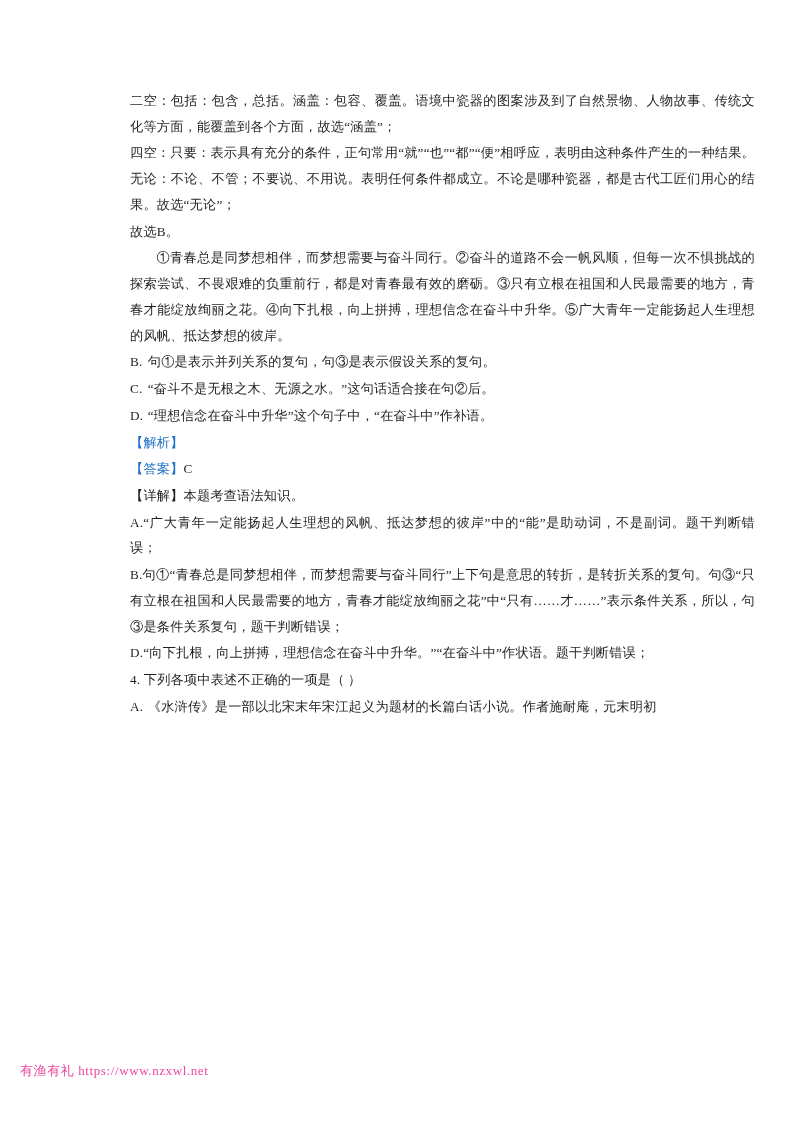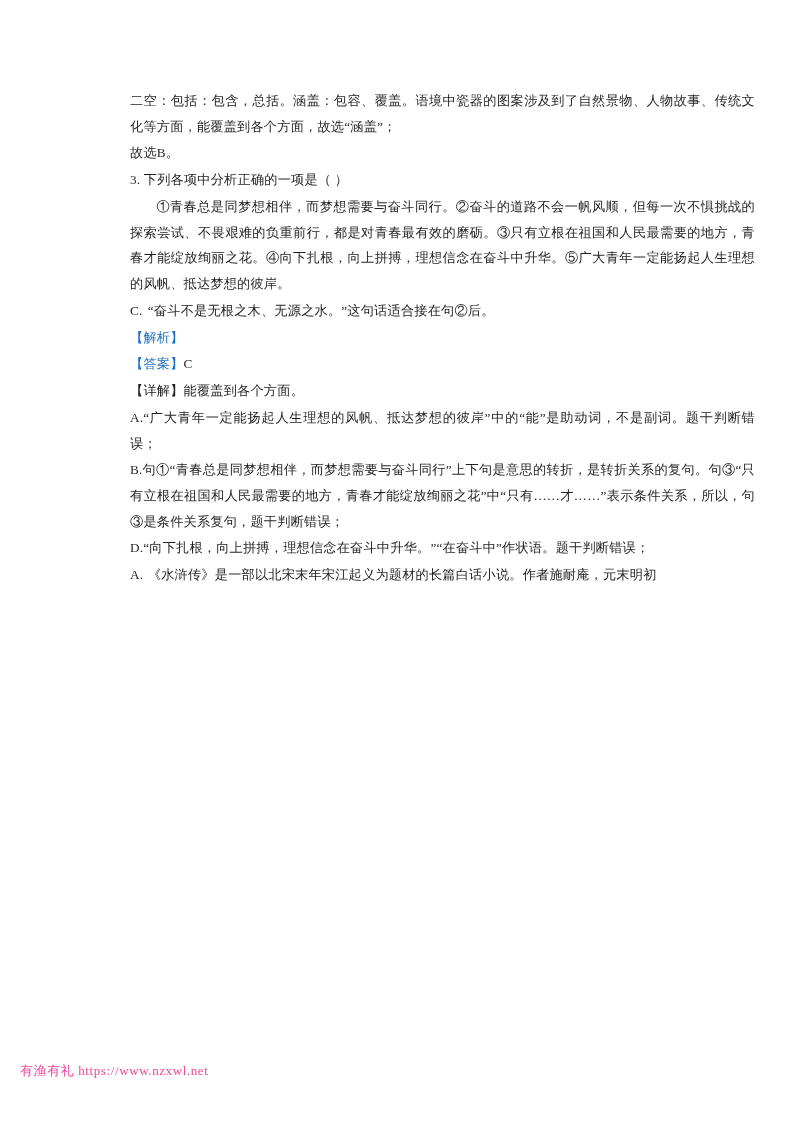--- a/index.html
+++ b/index.html
@@ -66,52 +66,59 @@
 </style>
 </head>
 <body>
 
 <div class="page">
   <div class="doc-body">
 
     <p class="para">二空：包括：包含，总括。涵盖：包容、覆盖。语境中瓷器的图案涉及到了自然景物、人物故事、传统文化等方面，能覆盖到各个方面，故选“涵盖”；</p>
 
 
+    <p class="para">四空：只要：表示具有充分的条件，正句常用“就”“也”“都”“便”相呼应，表明由这种条件产生的一种结果。无论：不论、不管；不要说、不用说。表明任何条件都成立。不论是哪种瓷器，都是古代工匠们用心的结果。故选“无论”；</p>
 
     <p class="para">故选B。</p>
 
-    <p class="para">3. 下列各项中分析正确的一项是（        ）</p>
 
     <p class="para indent2">①青春总是同梦想相伴，而梦想需要与奋斗同行。②奋斗的道路不会一帆风顺，但每一次不惧挑战的探索尝试、不畏艰难的负重前行，都是对青春最有效的磨砺。③只有立根在祖国和人民最需要的地方，青春才能绽放绚丽之花。④向下扎根，向上拼搏，理想信念在奋斗中升华。⑤广大青年一定能扬起人生理想的风帆、抵达梦想的彼岸。</p>
 
 
+    <p class="opt">
+      <span class="opt-letter">B.</span><span>句①是表示并列关系的复句，句③是表示假设关系的复句。</span>
+    </p>
 
     <p class="opt">
       <span class="opt-letter">C.</span><span>“奋斗不是无根之木、无源之水。”这句话适合接在句②后。</span>
     </p>
 
+    <p class="opt">
+      <span class="opt-letter">D.</span><span>“理想信念在奋斗中升华”这个句子中，“在奋斗中”作补语。</span>
+    </p>
 
     <p class="ans-line">
       <span class="blue">【解析】</span><span></span>
     </p>
 
     <p class="ans-line">
       <span class="blue">【答案】</span><span>C</span>
     </p>
 
-    <p class="para">【详解】能覆盖到各个方面。</p>
+    <p class="para">【详解】本题考查语法知识。</p>
 
     <p class="para">A.“广大青年一定能扬起人生理想的风帆、抵达梦想的彼岸”中的“能”是助动词，不是副词。题干判断错误；</p>
 
     <p class="para">B.句①“青春总是同梦想相伴，而梦想需要与奋斗同行”上下句是意思的转折，是转折关系的复句。句③“只有立根在祖国和人民最需要的地方，青春才能绽放绚丽之花”中“只有……才……”表示条件关系，所以，句③是条件关系复句，题干判断错误；</p>
 
     <p class="para">D.“向下扎根，向上拼搏，理想信念在奋斗中升华。”“在奋斗中”作状语。题干判断错误；</p>
 
 
 
+    <p class="para">4. 下列各项中表述不正确的一项是（        ）</p>
 
     <p class="opt">
       <span class="opt-letter">A.</span><span>《水浒传》是一部以北宋末年宋江起义为题材的长篇白话小说。作者施耐庵，元末明初</span>
     </p>
 
   </div>
 
   <div class="watermark">有渔有礼 https://www.nzxwl.net</div>
 </div>
 

